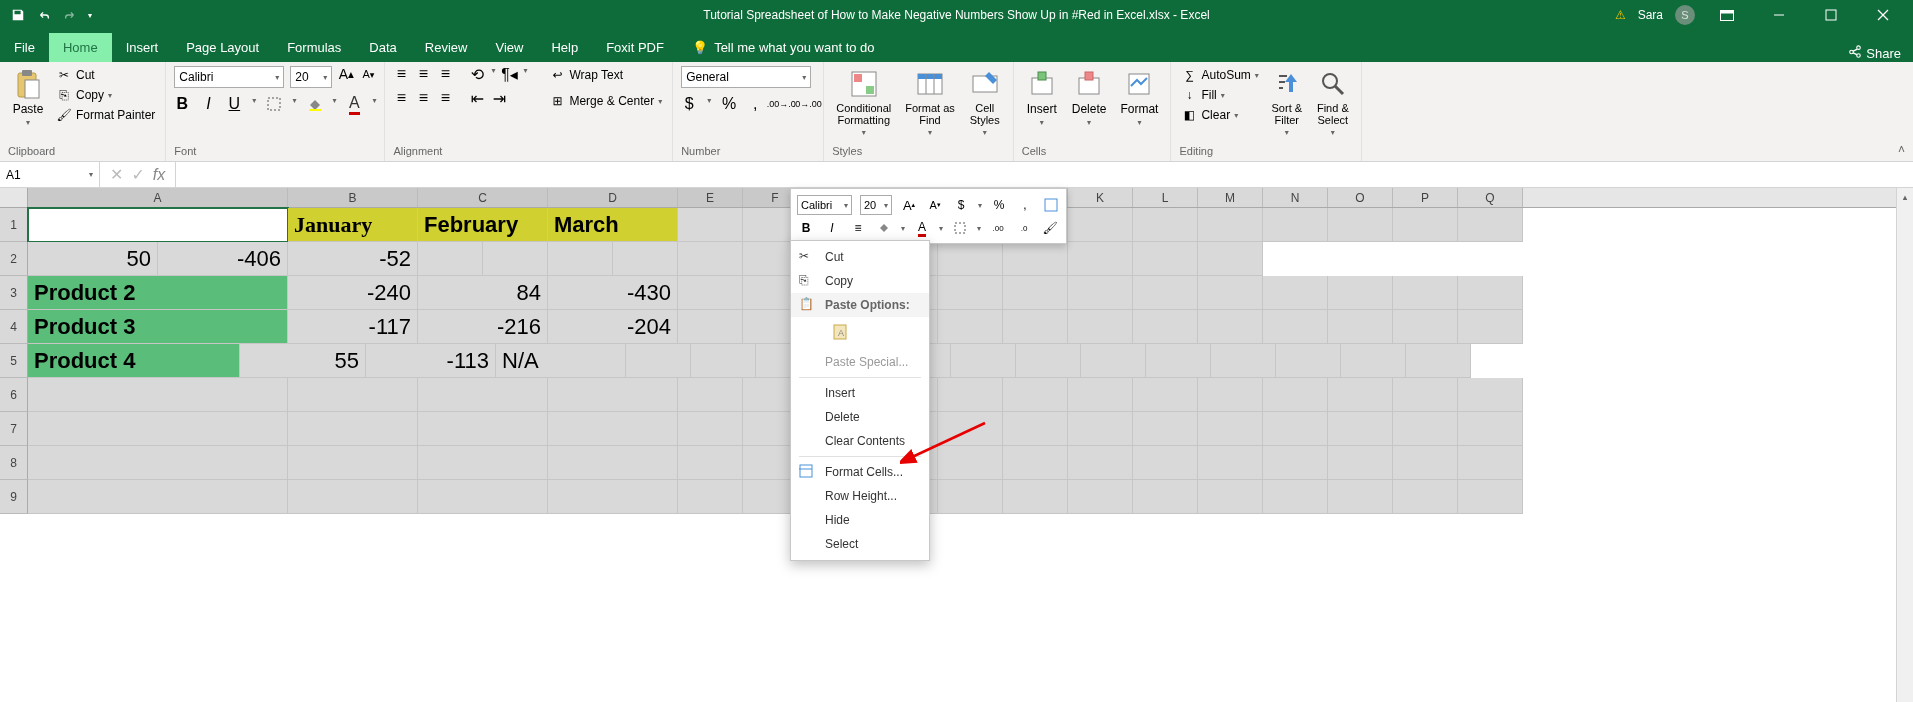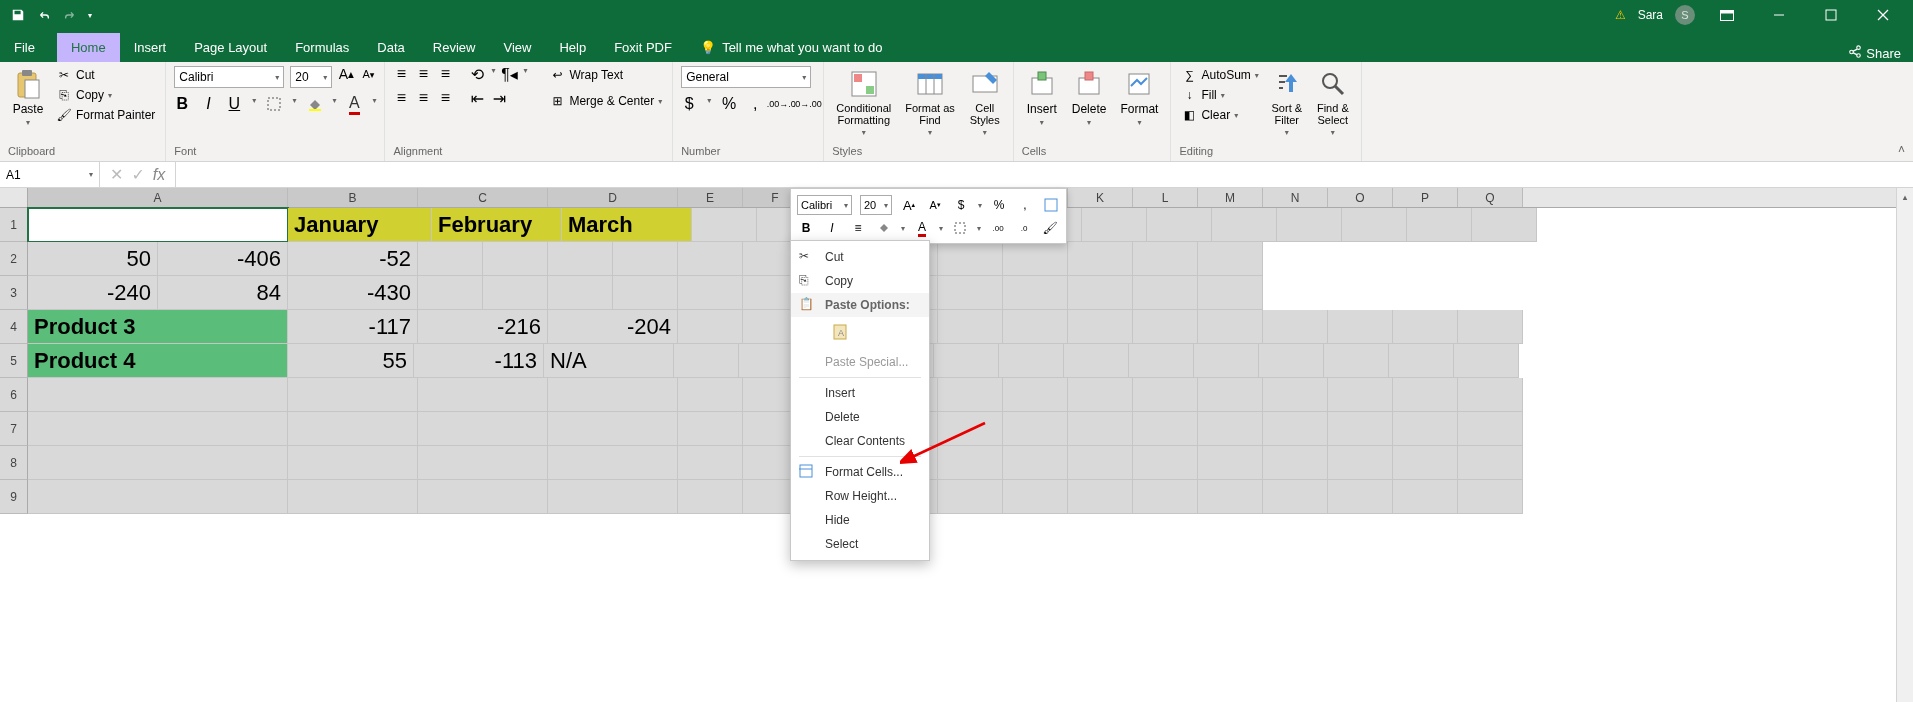--- a/index.html
+++ b/index.html
@@ -6,21 +6,21 @@
 body { background: #fff; overflow: hidden; width: 1913px; height: 702px; position: relative; }
 .titlebar { height: 30px; background: #0e6b3a; display: flex; align-items: center; color: #fff; font-size: 12px; position: relative; }
 .qat { display: flex; align-items: center; gap: 10px; padding: 0 10px; }
 .qat-icon { width: 16px; height: 16px; display: flex; align-items: center; justify-content: center; }
 .title-text { position: absolute; left: 50%; transform: translateX(-50%); white-space: nowrap; }
 .titlebar-right { margin-left: auto; display: flex; align-items: center; gap: 12px; padding-right: 10px; }
 .user-avatar { width: 20px; height: 20px; border-radius: 50%; background: #6b8e7a; display: flex; align-items: center; justify-content: center; font-size: 11px; color: #d8e6dd; }
 .win-btn { width: 40px; height: 30px; display: flex; align-items: center; justify-content: center; cursor: pointer; }
 .tabstrip { height: 32px; background: #0e6b3a; display: flex; align-items: flex-end; color: #fff; font-size: 13px; }
 .tab { padding: 7px 14px; cursor: pointer; }
-.tab.active { background: #c4b5fd; color: #217346; margin-left: 8px; }
+.tab.active { background: #86efac; color: #217346; }
 .tell-me { display: flex; align-items: center; gap: 6px; padding: 7px 14px; }
 .ribbon { height: 100px; background: #f3f2f1; border-bottom: 1px solid #d4d4d4; display: flex; position: relative; }
 .ribbon-group { border-right: 1px solid #e1e1e1; display: flex; flex-direction: column; justify-content: space-between; padding: 4px 8px 2px; }
 .ribbon-group-label { font-size: 11px; color: #666; text-align: left; padding-bottom: 2px; position: relative; }
 .ribbon-body { display: flex; gap: 6px; flex: 1; align-items: flex-start; }
 .big-btn { display: flex; flex-direction: column; align-items: center; gap: 2px; font-size: 12px; padding: 2px 4px; cursor: pointer; }
 .big-icon { width: 32px; height: 32px; }
 .small-row { display: flex; align-items: center; gap: 4px; font-size: 12px; padding: 1px 2px; cursor: pointer; }
 .small-icon { width: 16px; height: 16px; display: inline-flex; align-items: center; justify-content: center; }
 .font-name { width: 110px; height: 22px; border: 1px solid #ababab; background: #fff; font-size: 12px; padding: 0 4px; display: flex; align-items: center; justify-content: space-between; }
@@ -78,20 +78,21 @@
           <path fill="none" stroke="#fff" stroke-width="1.5" d="M4 8h6a3 3 0 013 3v1M4 8l3-3M4 8l3 3"></path>
         </svg>
       </span>
     <span class="qat-icon" style="opacity:0.5">
         <svg width="14" height="14" viewBox="0 0 16 16">
           <path fill="none" stroke="#fff" stroke-width="1.5" d="M12 8H6a3 3 0 00-3 3v1M12 8l-3-3M12 8l-3 3"></path>
         </svg>
       </span>
     <span class="dd-arrow" style="color:#fff">▾</span>
   </div>
+  <div class="title-text">Tutorial Spreadsheet of How to Make Negative Numbers Show Up in #Red in Excel.xlsx  -  Excel</div>
   <div class="titlebar-right">
     <span style="color:#ffcc00">⚠</span>
     <span>Sara</span>
     <span class="user-avatar">S</span>
     <span class="win-btn">
         <svg width="14" height="11" viewBox="0 0 14 11">
           <rect x="0.5" y="0.5" width="13" height="10" fill="none" stroke="#fff"></rect>
           <rect x="0.5" y="0.5" width="13" height="3" fill="#fff"></rect>
         </svg>
       </span>
@@ -410,21 +411,21 @@
       <div class="col-h" style="width: 65px;">M</div>
       <div class="col-h" style="width: 65px;">N</div>
       <div class="col-h" style="width: 65px;">O</div>
       <div class="col-h" style="width: 65px;">P</div>
       <div class="col-h" style="width: 65px;">Q</div>
     </div>
   <div class="rows">
       <div class="row">
         <div class="row-h">1</div>
         <div class="cell a1" style="width: 260px;"></div>
-        <div class="cell hdr" style="width: 144px;">January</div>
+        <div class="cell hdr" style="width: 130px; font-family: Liberation Serif, serif;">January</div>
         <div class="cell hdr" style="width: 130px;">February</div>
         <div class="cell hdr" style="width: 130px;">March</div>
         <div class="cell" style="width: 65px;"></div>
         <div class="cell" style="width: 65px;"></div>
         <div class="cell" style="width: 65px;"></div>
         <div class="cell" style="width: 65px;"></div>
         <div class="cell" style="width: 65px;"></div>
         <div class="cell" style="width: 65px;"></div>
         <div class="cell" style="width: 65px;"></div>
         <div class="cell" style="width: 65px;"></div>
@@ -448,20 +449,21 @@
         <div class="cell" style="width: 65px;"></div>
         <div class="cell" style="width: 65px;"></div>
         <div class="cell" style="width: 65px;"></div>
         <div class="cell" style="width: 65px;"></div>
         <div class="cell" style="width: 65px;"></div>
         <div class="cell" style="width: 65px;"></div>
         <div class="cell" style="width: 65px;"></div>
       </div>
       <div class="row">
         <div class="row-h">3</div>
+        <div class="cell prod" style="width: 260px;">Product 2</div>
         <div class="cell num" style="width: 130px;">-240</div>
         <div class="cell num" style="width: 130px;">84</div>
         <div class="cell num" style="width: 130px;">-430</div>
         <div class="cell" style="width: 65px;"></div>
         <div class="cell" style="width: 65px;"></div>
         <div class="cell" style="width: 65px;"></div>
         <div class="cell" style="width: 65px;"></div>
         <div class="cell" style="width: 65px;"></div>
         <div class="cell" style="width: 65px;"></div>
         <div class="cell" style="width: 65px;"></div>
@@ -487,21 +489,21 @@
         <div class="cell" style="width: 65px;"></div>
         <div class="cell" style="width: 65px;"></div>
         <div class="cell" style="width: 65px;"></div>
         <div class="cell" style="width: 65px;"></div>
         <div class="cell" style="width: 65px;"></div>
         <div class="cell" style="width: 65px;"></div>
         <div class="cell" style="width: 65px;"></div>
       </div>
       <div class="row">
         <div class="row-h">5</div>
-        <div class="cell prod" style="width: 260px;">Product 4</div>
+        <div class="cell prod" style="width: 212px;">Product 4</div>
         <div class="cell num" style="width: 126px;">55</div>
         <div class="cell num" style="width: 130px;">-113</div>
         <div class="cell" style="width: 130px; justify-content: flex-start;">N/A</div>
         <div class="cell" style="width: 65px;"></div>
         <div class="cell" style="width: 65px;"></div>
         <div class="cell" style="width: 65px;"></div>
         <div class="cell" style="width: 65px;"></div>
         <div class="cell" style="width: 65px;"></div>
         <div class="cell" style="width: 65px;"></div>
         <div class="cell" style="width: 65px;"></div>

